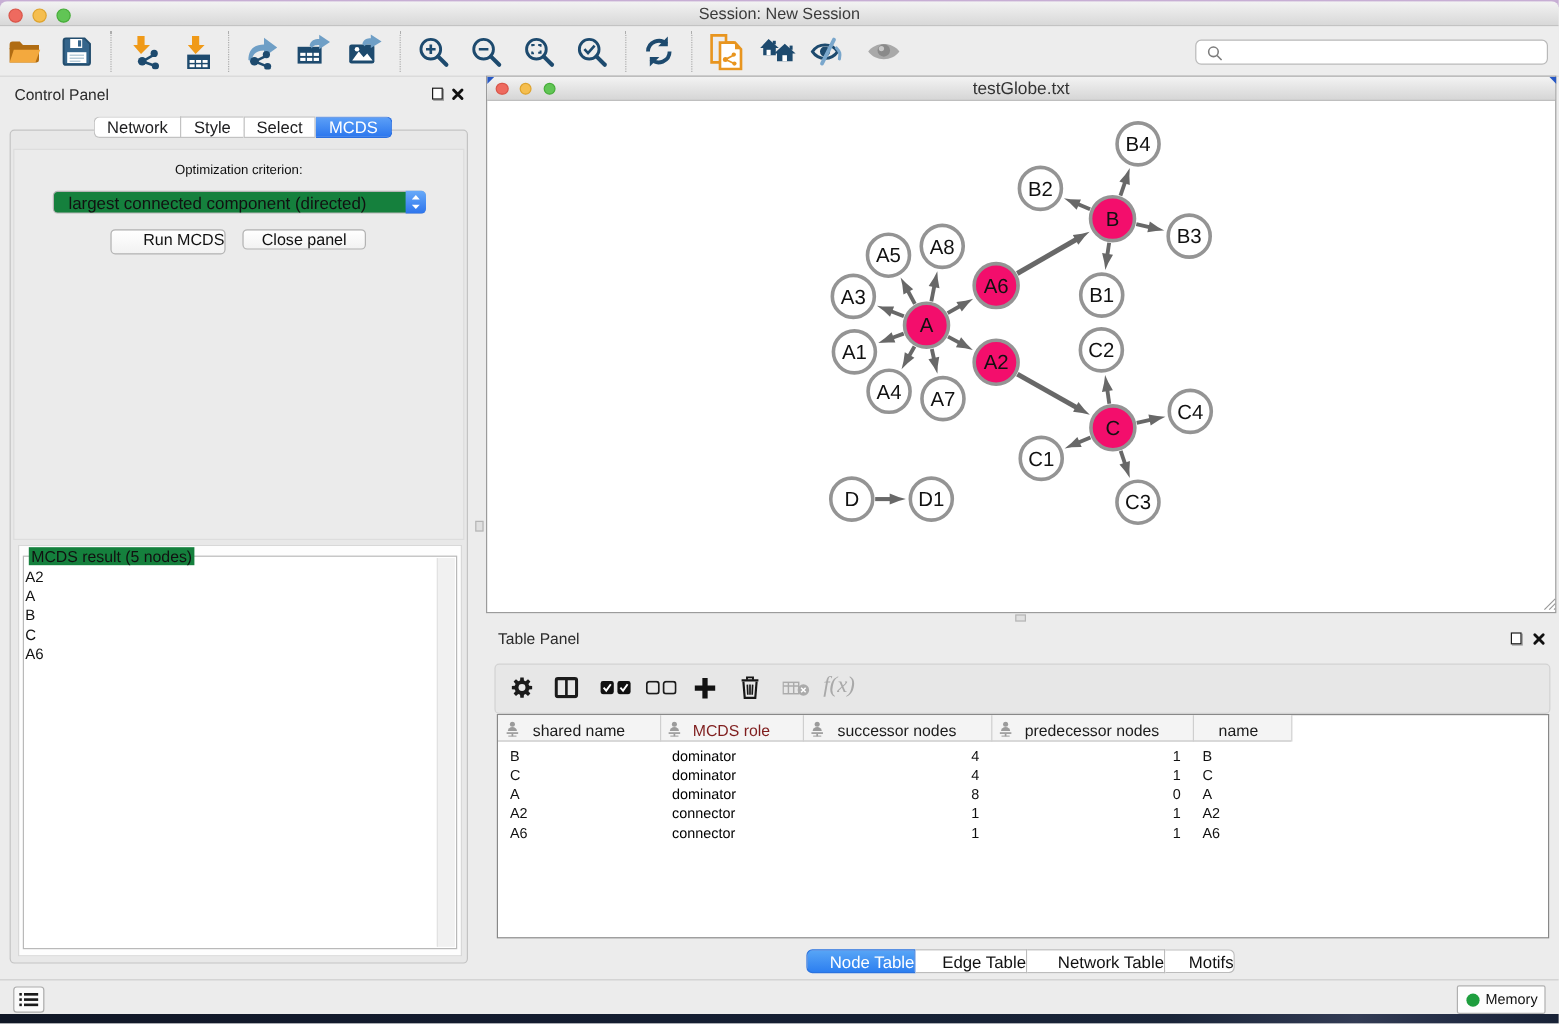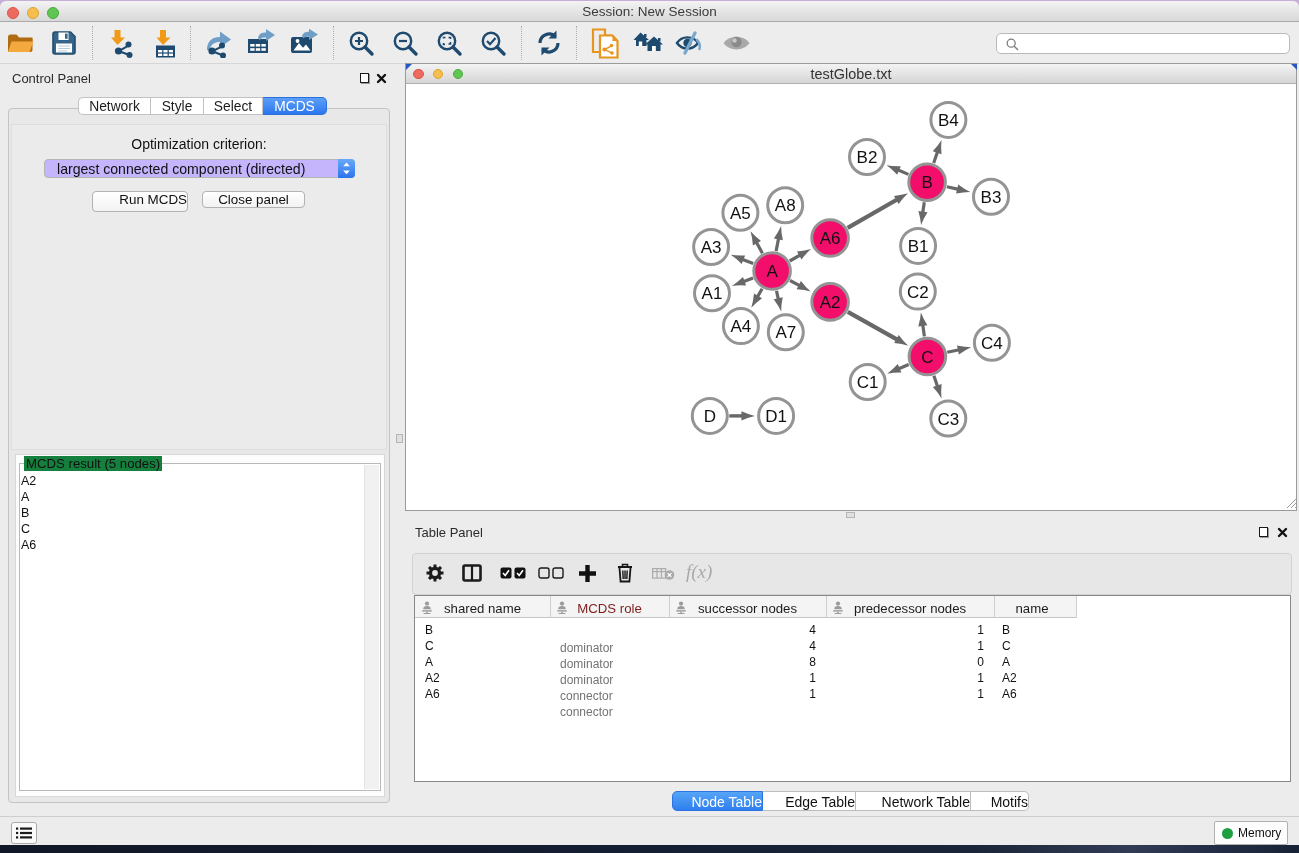--- a/index.html
+++ b/index.html
@@ -183,22 +183,22 @@
 <div class="abs" style="left:8px;top:108px;width:382px;height:695px;background:#e8e8e8;border:1px solid #c3c3c3;border-radius:4px"></div>
 <div class="abs" style="left:11px;top:124px;width:376px;height:326px;background:#ebebeb;border:1px solid #ddd"></div>
 
 <div class="abs" style="left:78px;top:97px;height:18px;display:flex;font-size:13.8px;line-height:18px;text-align:center">
   <div style="width:72px;background:#fff;border:1px solid #c2c2c2;border-right:none;border-radius:5px 0 0 5px;color:#1d1d1f">Network</div>
   <div style="width:53px;background:#fff;border:1px solid #c2c2c2;border-right:none;color:#1d1d1f">Style</div>
   <div style="width:60px;background:#fff;border:1px solid #c2c2c2;color:#1d1d1f">Select</div>
   <div style="width:64px;background:linear-gradient(#5c9ff7,#2c77ee);border:1px solid #2a6fe0;border-left:none;border-radius:0 5px 5px 0;color:#fff">MCDS</div>
 </div>
 
-<div class="abs" style="left:0;top:136px;width:398px;text-align:center;font-size:14px;color:#111">Optimization criterion:</div>
-<div class="abs" style="left:44px;top:159px;width:311px;height:19px;background:#c4b5fd;border:1px solid #b5b5b5;border-radius:4px">
+<div class="abs" style="left:0;top:136px;width:398px;text-align:center;font-size:11px;color:#111">Optimization criterion:</div>
+<div class="abs" style="left:44px;top:159px;width:311px;height:19px;background:#15803d;border:1px solid #b5b5b5;border-radius:4px">
   <div style="position:absolute;left:12px;top:0;line-height:18px;font-size:14.1px;color:#111">largest connected component (directed)</div>
   <div style="position:absolute;right:-1px;top:-1px;width:17px;height:19px;background:linear-gradient(#68aaf9,#2d74ec);border-radius:0 4px 4px 0">
     <svg width="17" height="19" viewBox="0 0 17 19">
         <path d="M5.2 7.2 L8.5 3.6 L11.8 7.2 Z" fill="#fff"></path>
         <path d="M5.2 11.6 L8.5 15.2 L11.8 11.6 Z" fill="#fff"></path>
       </svg>
   </div>
 </div>
 <div class="abs" style="left:92px;top:191px;width:96px;height:21px;background:linear-gradient(#fff,#f2f2f2);border:1px solid #b3b3b3;border-radius:4px;font-size:13.4px;line-height:16px;text-align:right;color:#111">Run MCDS</div>
 <div class="abs" style="left:202px;top:191px;width:103px;height:17px;background:linear-gradient(#fff,#f2f2f2);border:1px solid #b3b3b3;border-radius:4px;font-size:13.4px;line-height:16px;text-align:center;color:#111">Close panel</div>
@@ -401,21 +401,21 @@
       <rect x="5.3" y="10.6" width="1.4" height="2"></rect>
       <rect x="2.6" y="12" width="6.8" height="1"></rect>
     </g>
   </svg>
 <div class="abs" style="left:415px;top:601px;width:135px;text-align:center;font-size:13.2px;color:#1c1c1c">shared name</div>
 <div class="abs" style="left:550px;top:601px;width:119px;text-align:center;font-size:13.2px;color:#7f1d1d">MCDS role</div>
 <div class="abs" style="left:669px;top:601px;width:157px;text-align:center;font-size:13.2px;color:#1c1c1c">successor nodes</div>
 <div class="abs" style="left:826px;top:601px;width:168px;text-align:center;font-size:13.2px;color:#1c1c1c">predecessor nodes</div>
 <div class="abs" style="left:994px;top:601px;width:76px;text-align:center;font-size:13.2px;color:#1c1c1c">name</div>
 <div class="abs" style="left:425px;top:622px;font-size:12px;line-height:16px;color:#111">B<br>C<br>A<br>A2<br>A6</div>
-<div class="abs" style="left:560px;top:640px;font-size:12px;line-height:16px;color:#737373">dominator<br>dominator<br>dominator<br>connector<br>connector</div>
+<div class="abs" style="left:560px;top:622px;font-size:12px;line-height:16px;color:#000000">dominator<br>dominator<br>dominator<br>connector<br>connector</div>
 <div class="abs" style="left:700px;top:622px;width:116px;text-align:right;font-size:12px;line-height:16px;color:#111">4<br>4<br>8<br>1<br>1</div>
 <div class="abs" style="left:870px;top:622px;width:114px;text-align:right;font-size:12px;line-height:16px;color:#111">1<br>1<br>0<br>1<br>1</div>
 <div class="abs" style="left:1002px;top:622px;font-size:12px;line-height:16px;color:#111">B<br>C<br>A<br>A2<br>A6</div>
 
 <div class="abs" style="left:672px;top:791px;height:20px;display:flex;font-size:14px;line-height:20px;text-align:right">
   <div style="width:91px;background:linear-gradient(#57a5f6,#2d7ff0);border:1px solid #2a73e0;border-radius:5px 0 0 5px;color:#fff">Node Table</div>
   <div style="width:93px;background:#fff;border:1px solid #bcbcbc;border-left:none;color:#111">Edge Table</div>
   <div style="width:115px;background:#fff;border:1px solid #bcbcbc;border-left:none;color:#111">Network Table</div>
   <div style="width:58px;background:#fff;border:1px solid #bcbcbc;border-left:none;border-radius:0 5px 5px 0;color:#111">Motifs</div>
 </div>

